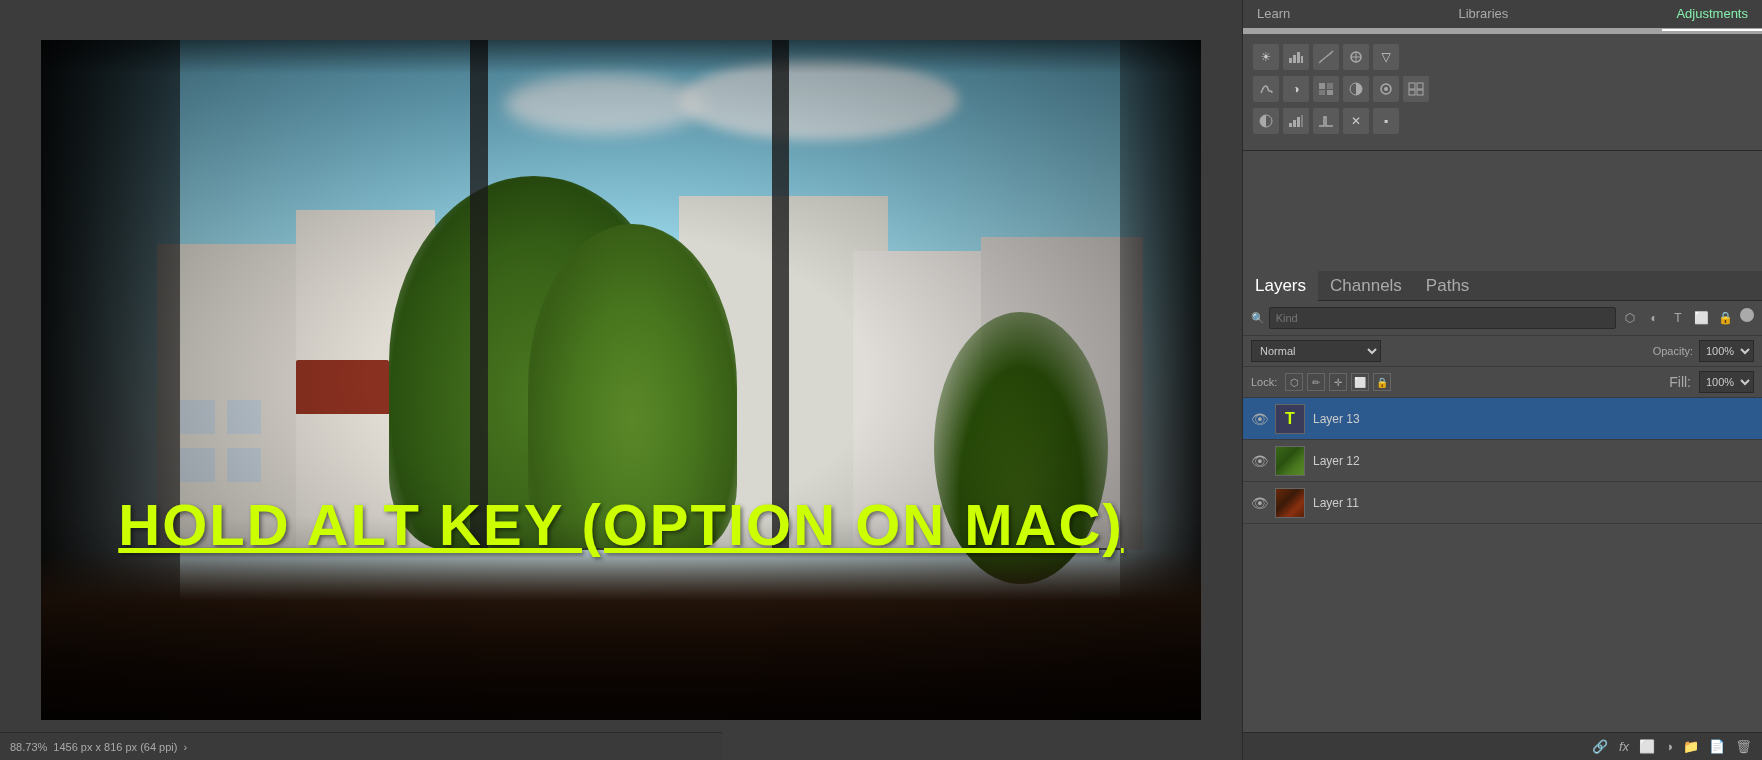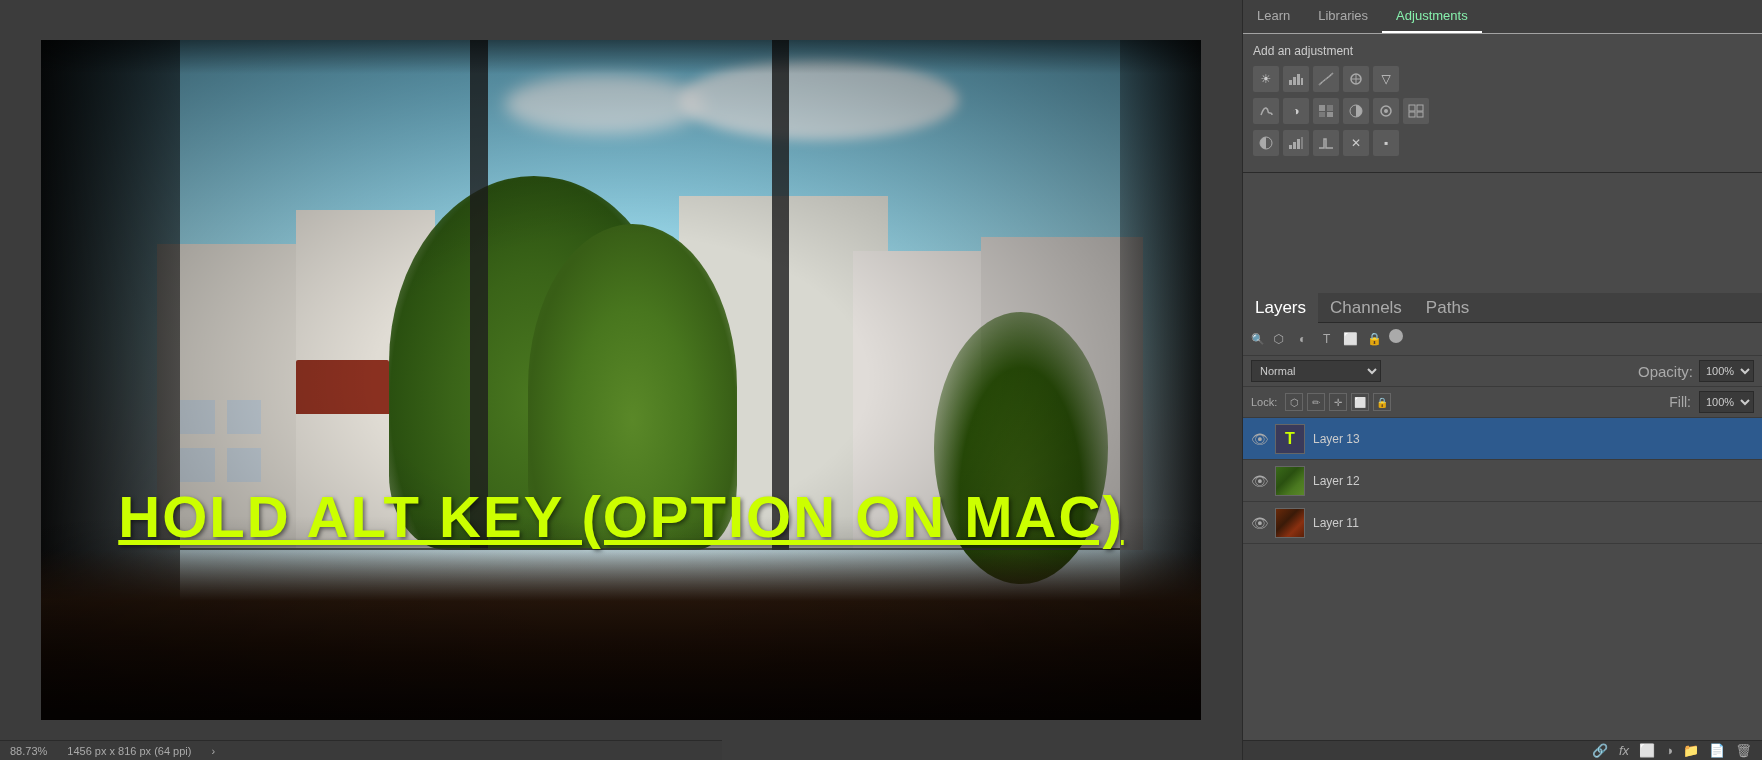--- a/index.html
+++ b/index.html
@@ -56,21 +56,21 @@
       background:
         
         linear-gradient(180deg, #87ceeb 0%, #b0d4e8 30%, #c8dde8 50%),
         #2a2a2a;
       overflow: hidden;
     }
 
     
     .instruction-text {
       position: absolute;
-      bottom: 168px;
+      bottom: 160px;
       left: 50%;
       transform: translateX(-50%);
       text-align: center;
       width: 90%;
     }
 
     .instruction-line1, .instruction-line2 {
       font-family: Impact, Arial Black, sans-serif;
       font-size: 58px;
       font-weight: 900;
@@ -89,22 +89,23 @@
       flex-direction: column;
       border-left: 1px solid #2a2a2a;
     }
 
     
     .panel-tabs {
       display: flex;
       align-items: center;
       background: #404040;
       padding: 0;
-      border-bottom: 1px solid #a3a3a3;
+      border-bottom: 6px solid #a3a3a3;
       height: 34px;
+      justify-content: space-between;
     }
 
     .panel-tab {
       padding: 8px 14px;
       font-size: 13px;
       color: #aaa;
       cursor: pointer;
       border-bottom: 2px solid transparent;
     }
 
@@ -233,21 +234,21 @@
       border: 1px solid #2a2a2a;
       color: #ccc;
       font-size: 11px;
       padding: 2px 4px;
       width: 130px;
       height: 22px;
     }
 
     .opacity-label {
       color: #aaa;
-      font-size: 15px;
+      font-size: 11px;
       margin-left: auto;
     }
 
     .opacity-select {
       background: #3a3a3a;
       border: 1px solid #2a2a2a;
       color: #ccc;
       font-size: 11px;
       padding: 2px 2px;
       width: 55px;
@@ -355,26 +356,26 @@
       background: linear-gradient(135deg, #5a3020 0%, #3a1a0a 50%, #6a4030 100%);
     }
 
     .layer-name {
       color: #ccc;
       font-size: 12px;
     }
 
     
     .status-bar {
-      height: 20px;
+      height: 28px;
       background: #3a3a3a;
       display: flex;
       align-items: center;
       padding: 0 10px;
-      gap: 20px;
+      gap: 6px;
       border-top: 1px solid #2a2a2a;
     }
 
     .status-item {
       color: #aaa;
       font-size: 11px;
     }
 
     .status-spacer {
       flex: 1;
@@ -467,21 +468,20 @@
 
   <div class="right-panel">
 
     <div class="panel-tabs">
       <div class="panel-tab">Learn</div>
       <div class="panel-tab">Libraries</div>
       <div class="panel-tab active">Adjustments</div>
     </div>
 
     <div class="adjustments-section">
-      <div class="adjustments-title">Add an adjustment</div>
 
       <div class="adj-icons-row">
         <div class="adj-icon" title="Brightness/Contrast">☀</div>
         <div class="adj-icon" title="Levels">
           <svg width="16" height="14" viewBox="0 0 16 14">
               <rect x="1" y="8" width="3" height="5" fill="#aaa"></rect>
               <rect x="5" y="5" width="3" height="8" fill="#aaa"></rect>
               <rect x="9" y="2" width="3" height="11" fill="#aaa"></rect>
               <rect x="13" y="6" width="2" height="7" fill="#aaa"></rect>
             </svg>
@@ -568,20 +568,21 @@
     <div class="layers-section">
 
       <div class="layers-tabs">
         <div class="layers-tab active">Layers</div>
         <div class="layers-tab">Channels</div>
         <div class="layers-tab">Paths</div>
       </div>
 
       <div class="layers-search">
         <span style="color:#aaa;font-size:11px;">🔍</span>
+        <input class="search-box" type="text" placeholder="Kind" style="">
         <div class="layers-icons">
           <button class="layer-icon-btn">⬡</button>
           <button class="layer-icon-btn">◐</button>
           <button class="layer-icon-btn">T</button>
           <button class="layer-icon-btn">⬜</button>
           <button class="layer-icon-btn">🔒</button>
           <button class="layer-icon-btn" style="width:14px;height:14px;background:#aaa;border-radius:50%;"></button>
         </div>
       </div>
 

